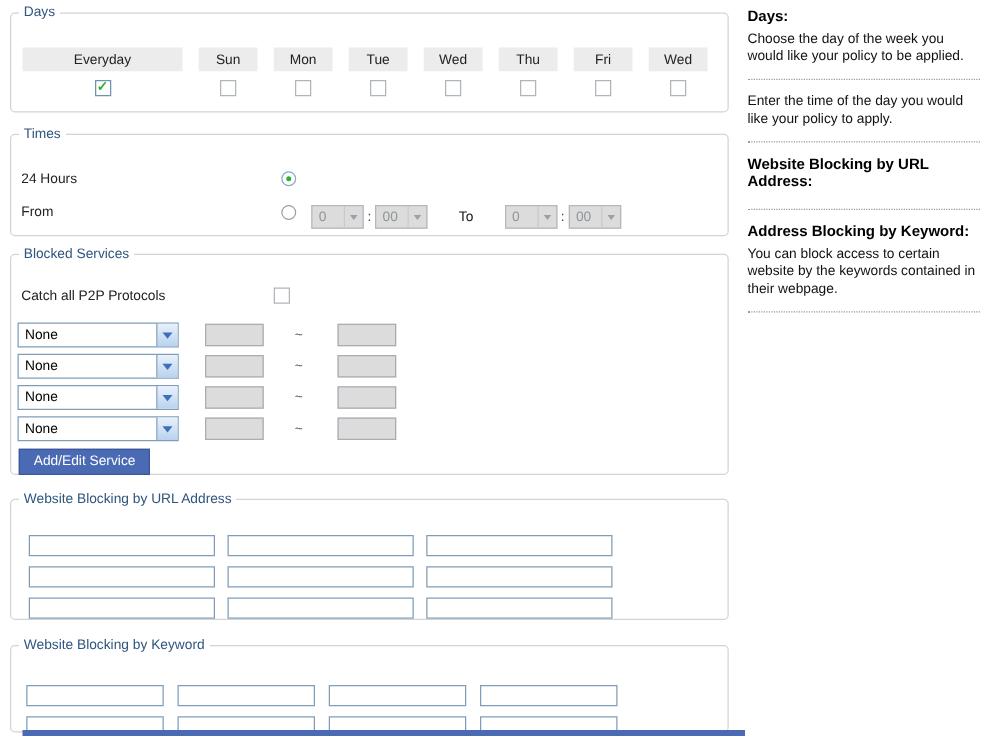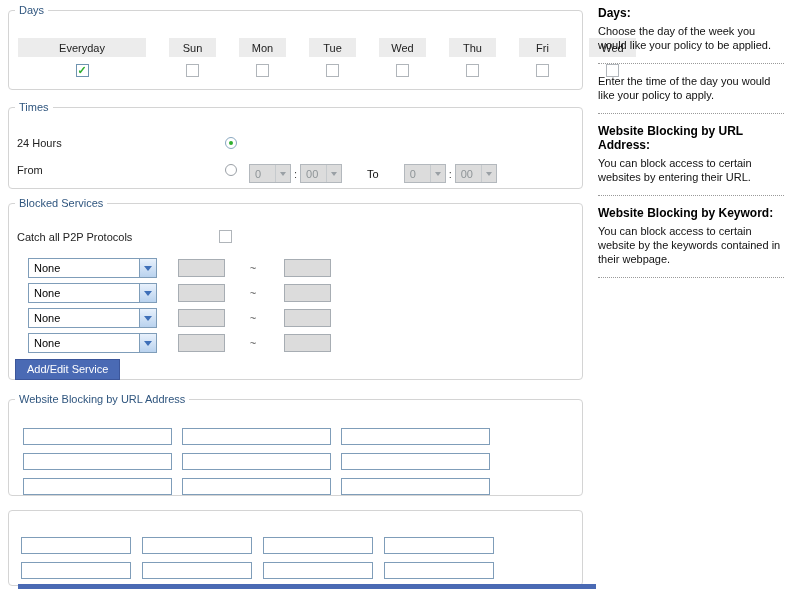--- a/index.html
+++ b/index.html
@@ -11,21 +11,21 @@
   }
   fieldset {
     position:absolute; left:8px; width:575px; margin:0; padding:0;
     border:1px solid #d4d4d4; border-radius:4px; background:#fff;
   }
   legend {
     font-weight:normal; color:#2f557e; font-size:11px;
     margin-left:6px; padding:0 4px;
   }
   
-  .day-head-row, .day-check-row { position:absolute; left:9px; display:flex; gap:23px; }
+  .day-head-row, .day-check-row { position:absolute; left:9px; display:flex; gap:13px; }
   .day-head-row { top:22px; }
   .day-check-row { top:48px; }
   .dcell { width:47px; display:flex; align-items:center; justify-content:center; }
   .dcell.wide { width:128px; }
   .dhead { height:19px; background:#ececec; color:#222; }
   
   .cb {
     width:13px; height:13px; background:#fff; border:1px solid #b0b5ba;
     display:inline-flex; align-items:center; justify-content:center; cursor:pointer;
   }
@@ -55,21 +55,21 @@
     width:15px; height:100%; display:flex; align-items:center; justify-content:center;
     border-left:1px solid #c6cacd;
   }
   .dsel .darr::after { content:""; border:3px solid transparent; border-top:4px solid #9aa0a5; margin-top:4px; }
   .colon { margin:0 2px; color:#444; }
   .to-label { margin:0 24px; color:#111; }
   .times-controls { display:flex; align-items:center; margin-left:11px; }
   
   .catch-label { position:absolute; left:8px; top:22px; }
   .p2p-cb { position:absolute; left:210px; top:21px; }
-  .brow { position:absolute; left:19px; display:flex; align-items:center; height:20px;gap:18px; }
+  .brow { position:absolute; left:5px; display:flex; align-items:center; height:20px;gap:18px; }
   .brow1 { top:49px; } .brow2 { top:74px; } .brow3 { top:99px; } .brow4 { top:124px; }
   .sel {
     width:129px; height:20px; border:1px solid #7f9db9; background:#fff;
     display:flex; align-items:center; cursor:pointer;
   }
   .sel .val { flex:1; padding-left:5px; color:#000; }
   .sel .arrow {
     width:17px; height:100%; border-left:1px solid #7f9db9;
     background:linear-gradient(#e8f1fc, #b9d2ee);
     display:flex; align-items:center; justify-content:center;
@@ -242,20 +242,21 @@
     <input type="text" class="tinput" style="">
     <input type="text" class="tinput" style="">
     <input type="text" class="tinput" style="">
     <input type="text" class="tinput" style="">
     <input type="text" class="tinput" style="">
     <input type="text" class="tinput" style="">
   </div>
 </fieldset>
 
 <fieldset class="fs-kw">
+  <legend>Website Blocking by Keyword</legend>
   <div class="grid-kw">
     <input type="text" class="tinput" style="">
     <input type="text" class="tinput" style="">
     <input type="text" class="tinput" style="">
     <input type="text" class="tinput" style="">
     <input type="text" class="tinput" style="">
     <input type="text" class="tinput" style="">
     <input type="text" class="tinput" style="">
     <input type="text" class="tinput" style="">
   </div>
@@ -266,19 +267,18 @@
 <div class="sidebar">
   <div class="help-sec">
     <div class="help-title">Days:</div>
     <div class="help-text">Choose the day of the week you would like your policy to be applied.</div>
   </div>
   <div class="help-sec">
     <div class="help-text">Enter the time of the day you would like your policy to apply.</div>
   </div>
   <div class="help-sec">
     <div class="help-title">Website Blocking by URL Address:</div>
-    <div class="help-text">You can block access to certain websites by entering their URL.</div>
-  </div>
-  <div class="help-sec">
-    <div class="help-title">Website Blocking by Keyword:</div>
+  </div>
+  <div class="help-sec">
+    <div class="help-title">Address Blocking by Keyword:</div>
     <div class="help-text">You can block access to certain website by the keywords contained in their webpage.</div>
   </div>
 </div>
 
 </body></html>

